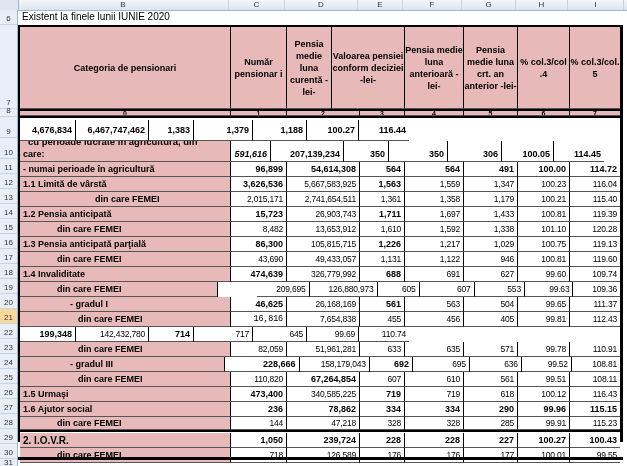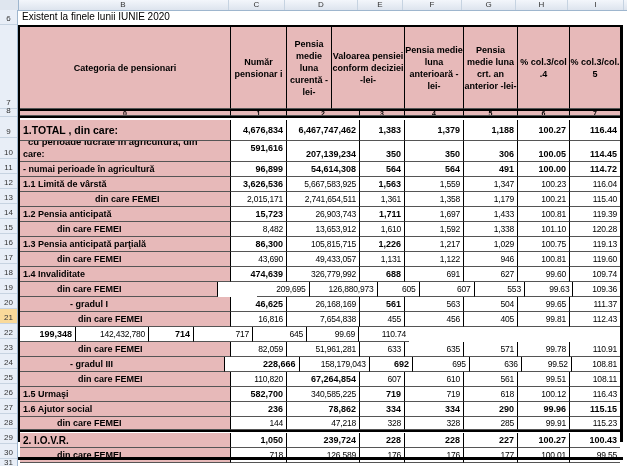--- a/index.html
+++ b/index.html
@@ -103,36 +103,35 @@
       <div class="cell idx" style="width:56px;">1</div>
       <div class="cell idx" style="width:73px;">2</div>
       <div class="cell idx" style="width:45px;">3</div>
       <div class="cell idx" style="width:59px;">4</div>
       <div class="cell idx" style="width:54px;">5</div>
       <div class="cell idx" style="width:52px;">6</div>
       <div class="cell idx" style="width:50px;">7</div>
     </div>
 
     <div class="row" style="top:93px;height:21px;">
-      <div class="cell lbl" style="width:211px;font-size:10.5px;">1.TOTAL , din care:</div>
       <div class="cell num b" style="width:56px;">4,676,834</div>
       <div class="cell num b" style="width:73px;">6,467,747,462</div>
       <div class="cell num b" style="width:45px;">1,383</div>
       <div class="cell num b" style="width:59px;">1,379</div>
       <div class="cell num b" style="width:54px;">1,188</div>
       <div class="cell num b" style="width:52px;">100.27</div>
       <div class="cell num b" style="width:50px;">116.44</div>
     </div>
 
     <div class="row" style="top:114px;height:21px;">
       <div class="cell lbl" style="width:211px;flex-direction:column;align-items:flex-start;justify-content:flex-end;position:relative;">
         <span style="position:absolute;top:-5px;left:8px;font-size:9.5px;">cu perioade lucrate în agricultură, din</span>
         <span style="padding-bottom:2px;">care:</span>
       </div>
-      <div class="cell num b" style="width:56px;align-items:flex-end;padding-bottom:8px;">591,616</div>
+      <div class="cell num b" style="width:40px;align-items:flex-end;padding-bottom:2px;font-style:italic;">591,616</div>
       <div class="cell num b" style="width:73px;align-items:flex-end;padding-bottom:2px;">207,139,234</div>
       <div class="cell num b" style="width:45px;align-items:flex-end;padding-bottom:2px;">350</div>
       <div class="cell num b" style="width:59px;align-items:flex-end;padding-bottom:2px;">350</div>
       <div class="cell num b" style="width:54px;align-items:flex-end;padding-bottom:2px;">306</div>
       <div class="cell num b" style="width:52px;align-items:flex-end;padding-bottom:2px;">100.05</div>
       <div class="cell num b" style="width:50px;align-items:flex-end;padding-bottom:2px;">114.45</div>
     </div>
 
     <div class="row" style="top:135px;height:15px;">
       <div class="cell lbl" style="width:211px;">- numai perioade în agricultură</div>
@@ -239,21 +238,21 @@
       <div class="cell num n" style="width:73px;">26,168,169</div>
       <div class="cell num b" style="width:45px;">561</div>
       <div class="cell num n" style="width:59px;">563</div>
       <div class="cell num n" style="width:54px;">504</div>
       <div class="cell num n" style="width:52px;">99.65</div>
       <div class="cell num n" style="width:50px;">111.37</div>
     </div>
 
     <div class="row" style="top:285px;height:15px;">
       <div class="cell lbl" style="width:211px;padding-left:58px;">din care  FEMEI</div>
-      <div class="cell num n" style="width:56px;">16,816</div>
+      <div class="cell num n" style="width:56px;font-family:Liberation Mono, monospace;">16,816</div>
       <div class="cell num n" style="width:73px;">7,654,838</div>
       <div class="cell num n" style="width:45px;">455</div>
       <div class="cell num n" style="width:59px;">456</div>
       <div class="cell num n" style="width:54px;">405</div>
       <div class="cell num n" style="width:52px;">99.81</div>
       <div class="cell num n" style="width:50px;">112.43</div>
     </div>
 
     <div class="row" style="top:300px;height:15px;">
       <div class="cell num b" style="width:56px;">199,348</div>
@@ -293,21 +292,21 @@
       <div class="cell num b" style="width:73px;">67,264,854</div>
       <div class="cell num n" style="width:45px;">607</div>
       <div class="cell num n" style="width:59px;">610</div>
       <div class="cell num n" style="width:54px;">561</div>
       <div class="cell num n" style="width:52px;">99.51</div>
       <div class="cell num n" style="width:50px;">108.11</div>
     </div>
 
     <div class="row" style="top:360px;height:15px;">
       <div class="cell lbl" style="width:211px;">1.5 Urmaşi</div>
-      <div class="cell num b" style="width:56px;">582,700</div>
+      <div class="cell num b" style="width:56px;">473,400</div>
       <div class="cell num n" style="width:73px;">340,585,225</div>
       <div class="cell num b" style="width:45px;">719</div>
       <div class="cell num n" style="width:59px;">719</div>
       <div class="cell num n" style="width:54px;">618</div>
       <div class="cell num n" style="width:52px;">100.12</div>
       <div class="cell num n" style="width:50px;">116.43</div>
     </div>
 
     <div class="row" style="top:375px;height:15px;">
       <div class="cell lbl" style="width:211px;">1.6 Ajutor social</div>

